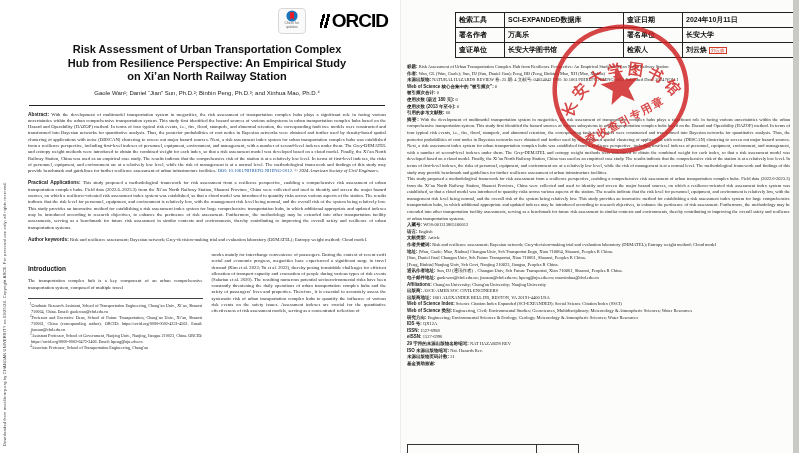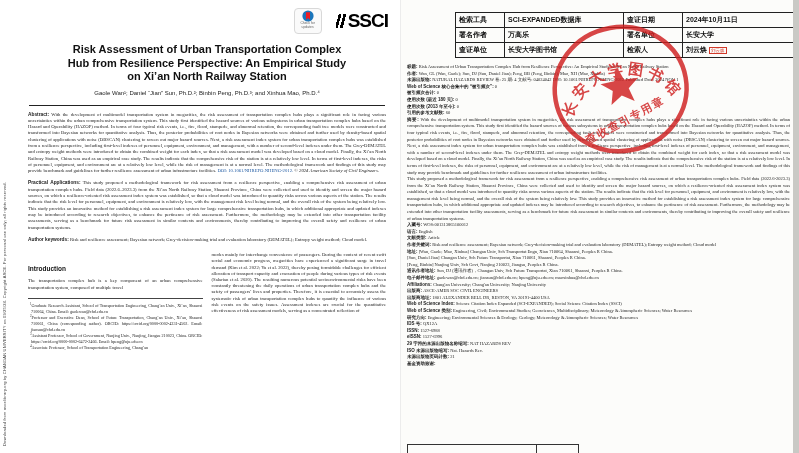--- a/index.html
+++ b/index.html
@@ -70,21 +70,21 @@
       <div class="badge-row">
         <div class="crossmark">
           <svg width="26" height="13" viewBox="0 0 26 13">
             <circle cx="13" cy="7" r="5.6" fill="#1b75bb"></circle>
             <path d="M11 3.2 h4 v7.6 l-2-1.7 -2,1.7 z" fill="#ed1c24"></path>
           </svg>
           <span class="cm-label">Check for updates</span>
         </div>
         <div class="asce-logo">
           <span class="asce-bars"></span>
-          <span>SSCI</span>
+          <span>ORCID</span>
         </div>
       </div>
 
       <div class="paper-title">Risk Assessment of Urban Transportation Complex Hub from Resilience Perspective: An Empirical Study on Xi’an North Railway Station</div>
 
       <div class="paper-authors">Gaole Wan¹; Daniel “Jian” Sun, Ph.D.²; Binbin Peng, Ph.D.³; and Xinhua Mao, Ph.D.⁴</div>
 
       <hr class="title-rule">
 
       <p class="blk"><b>Abstract:</b>

